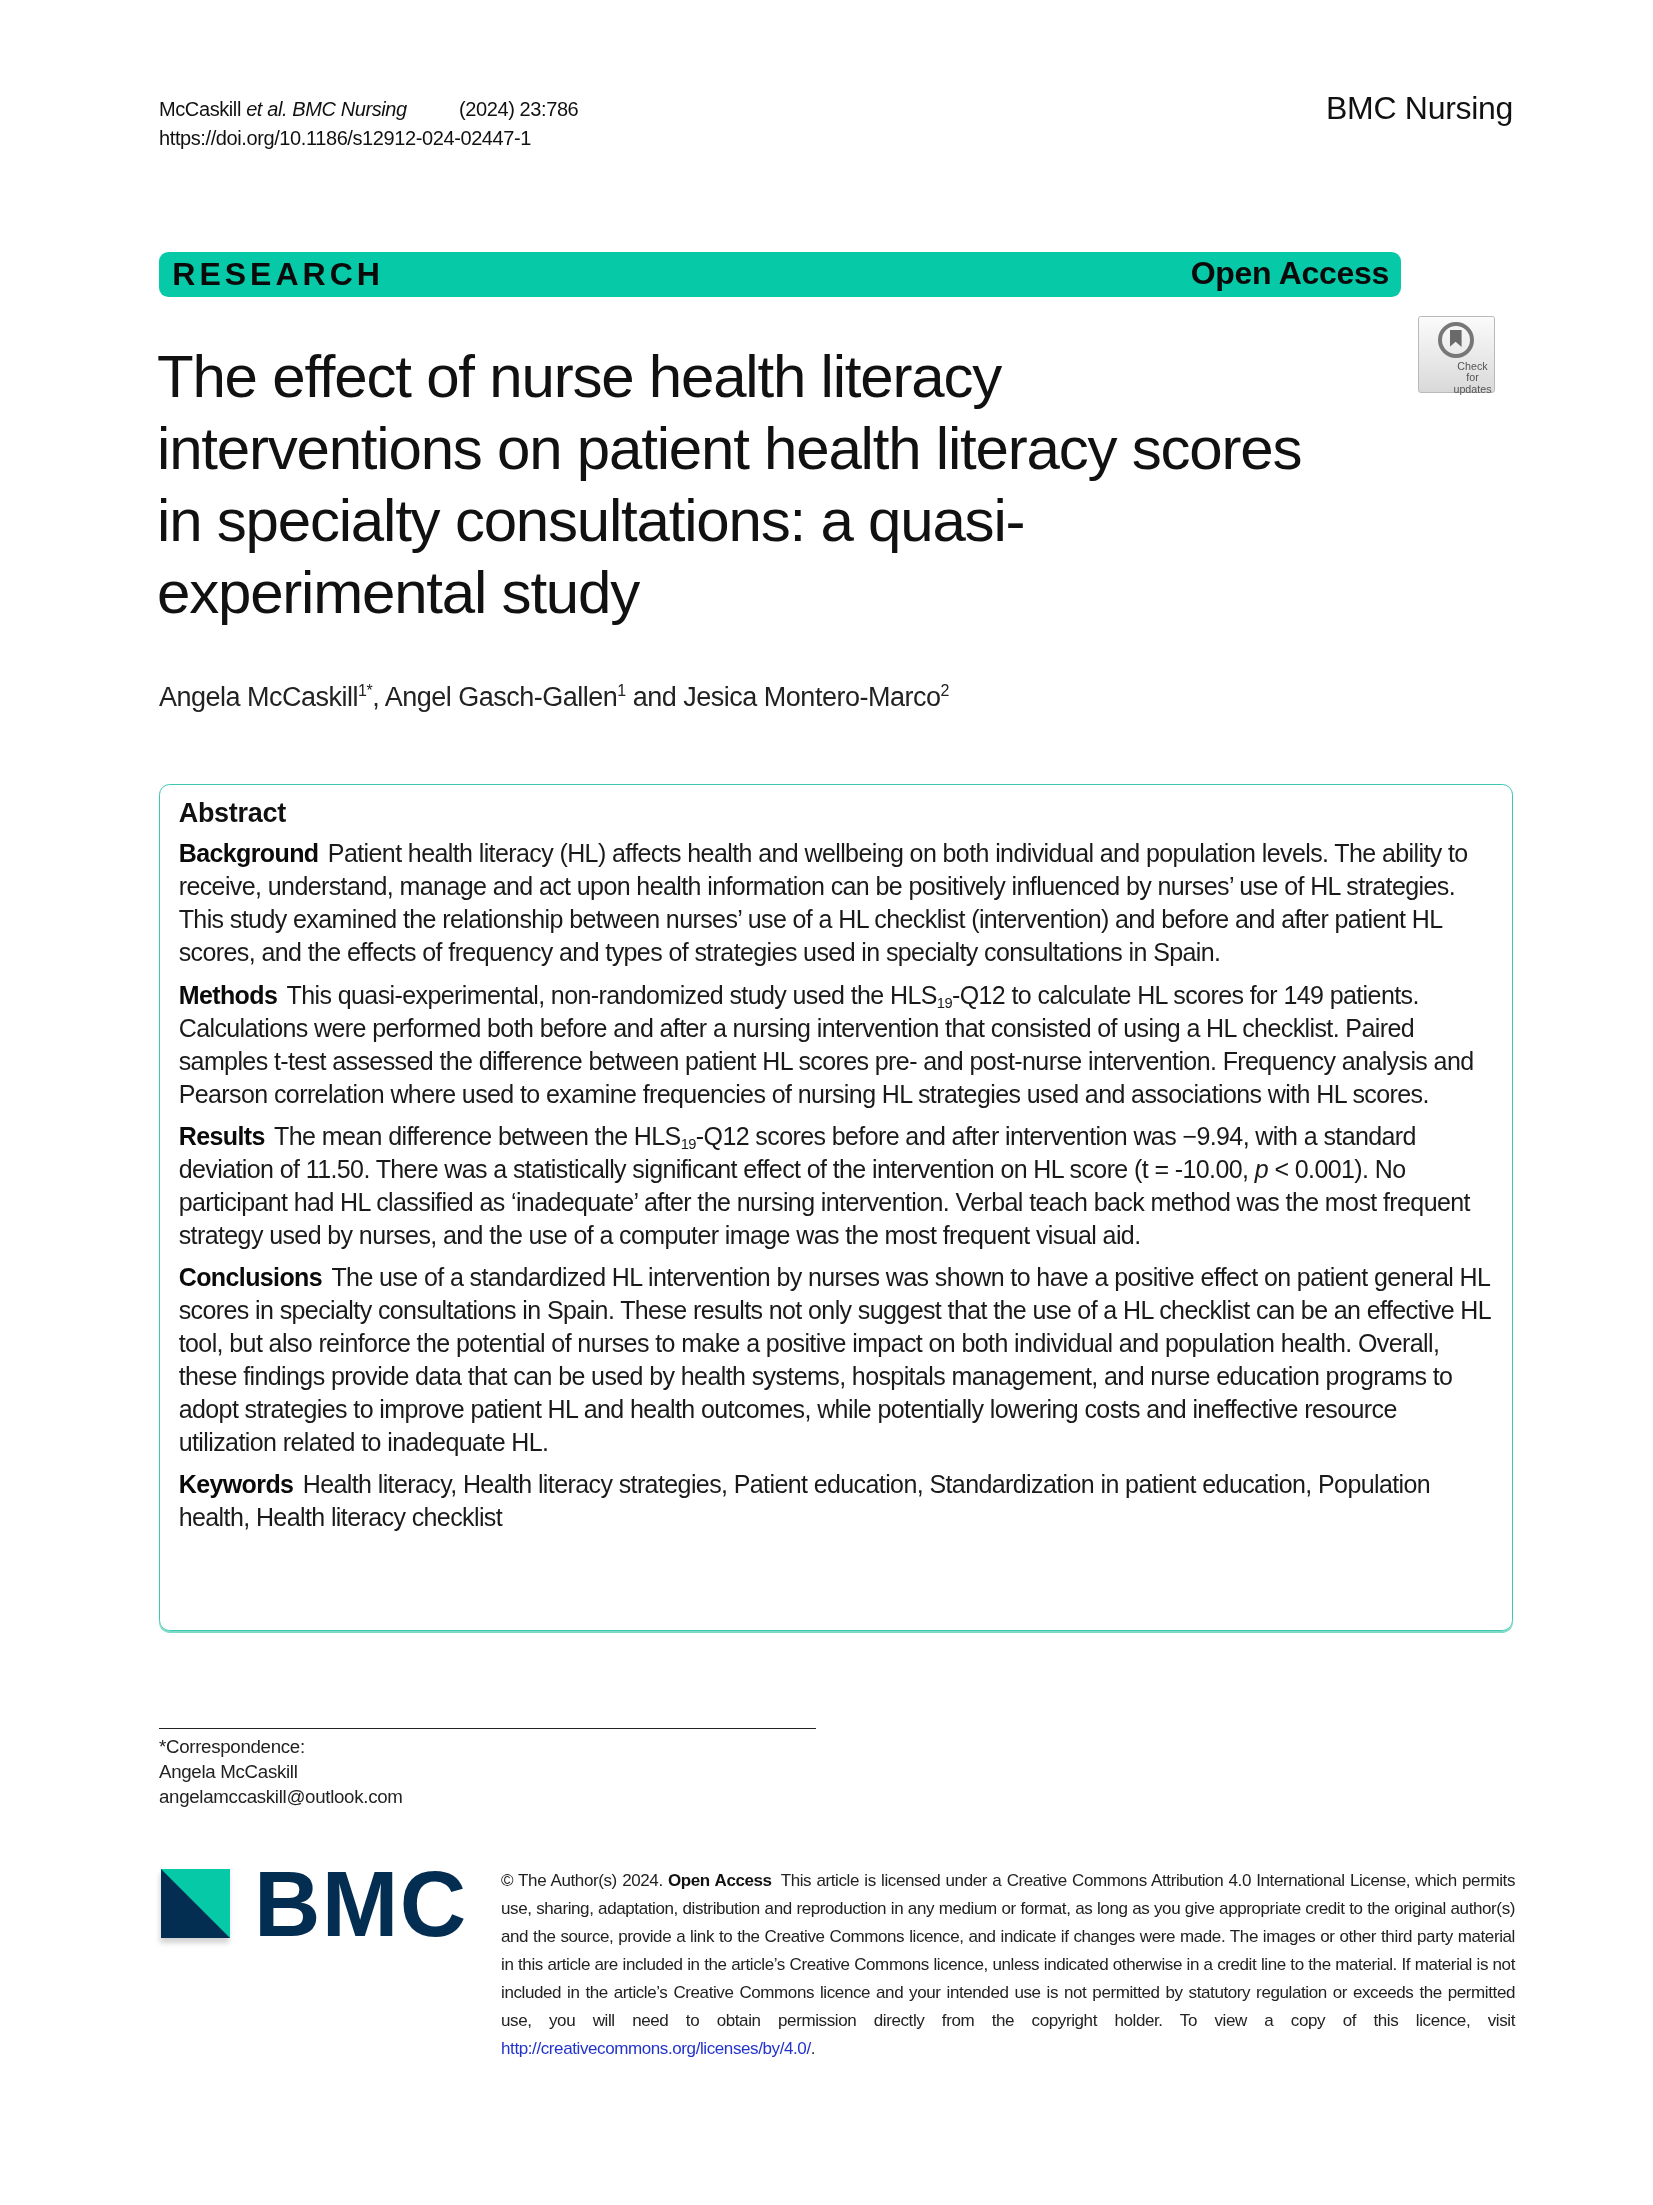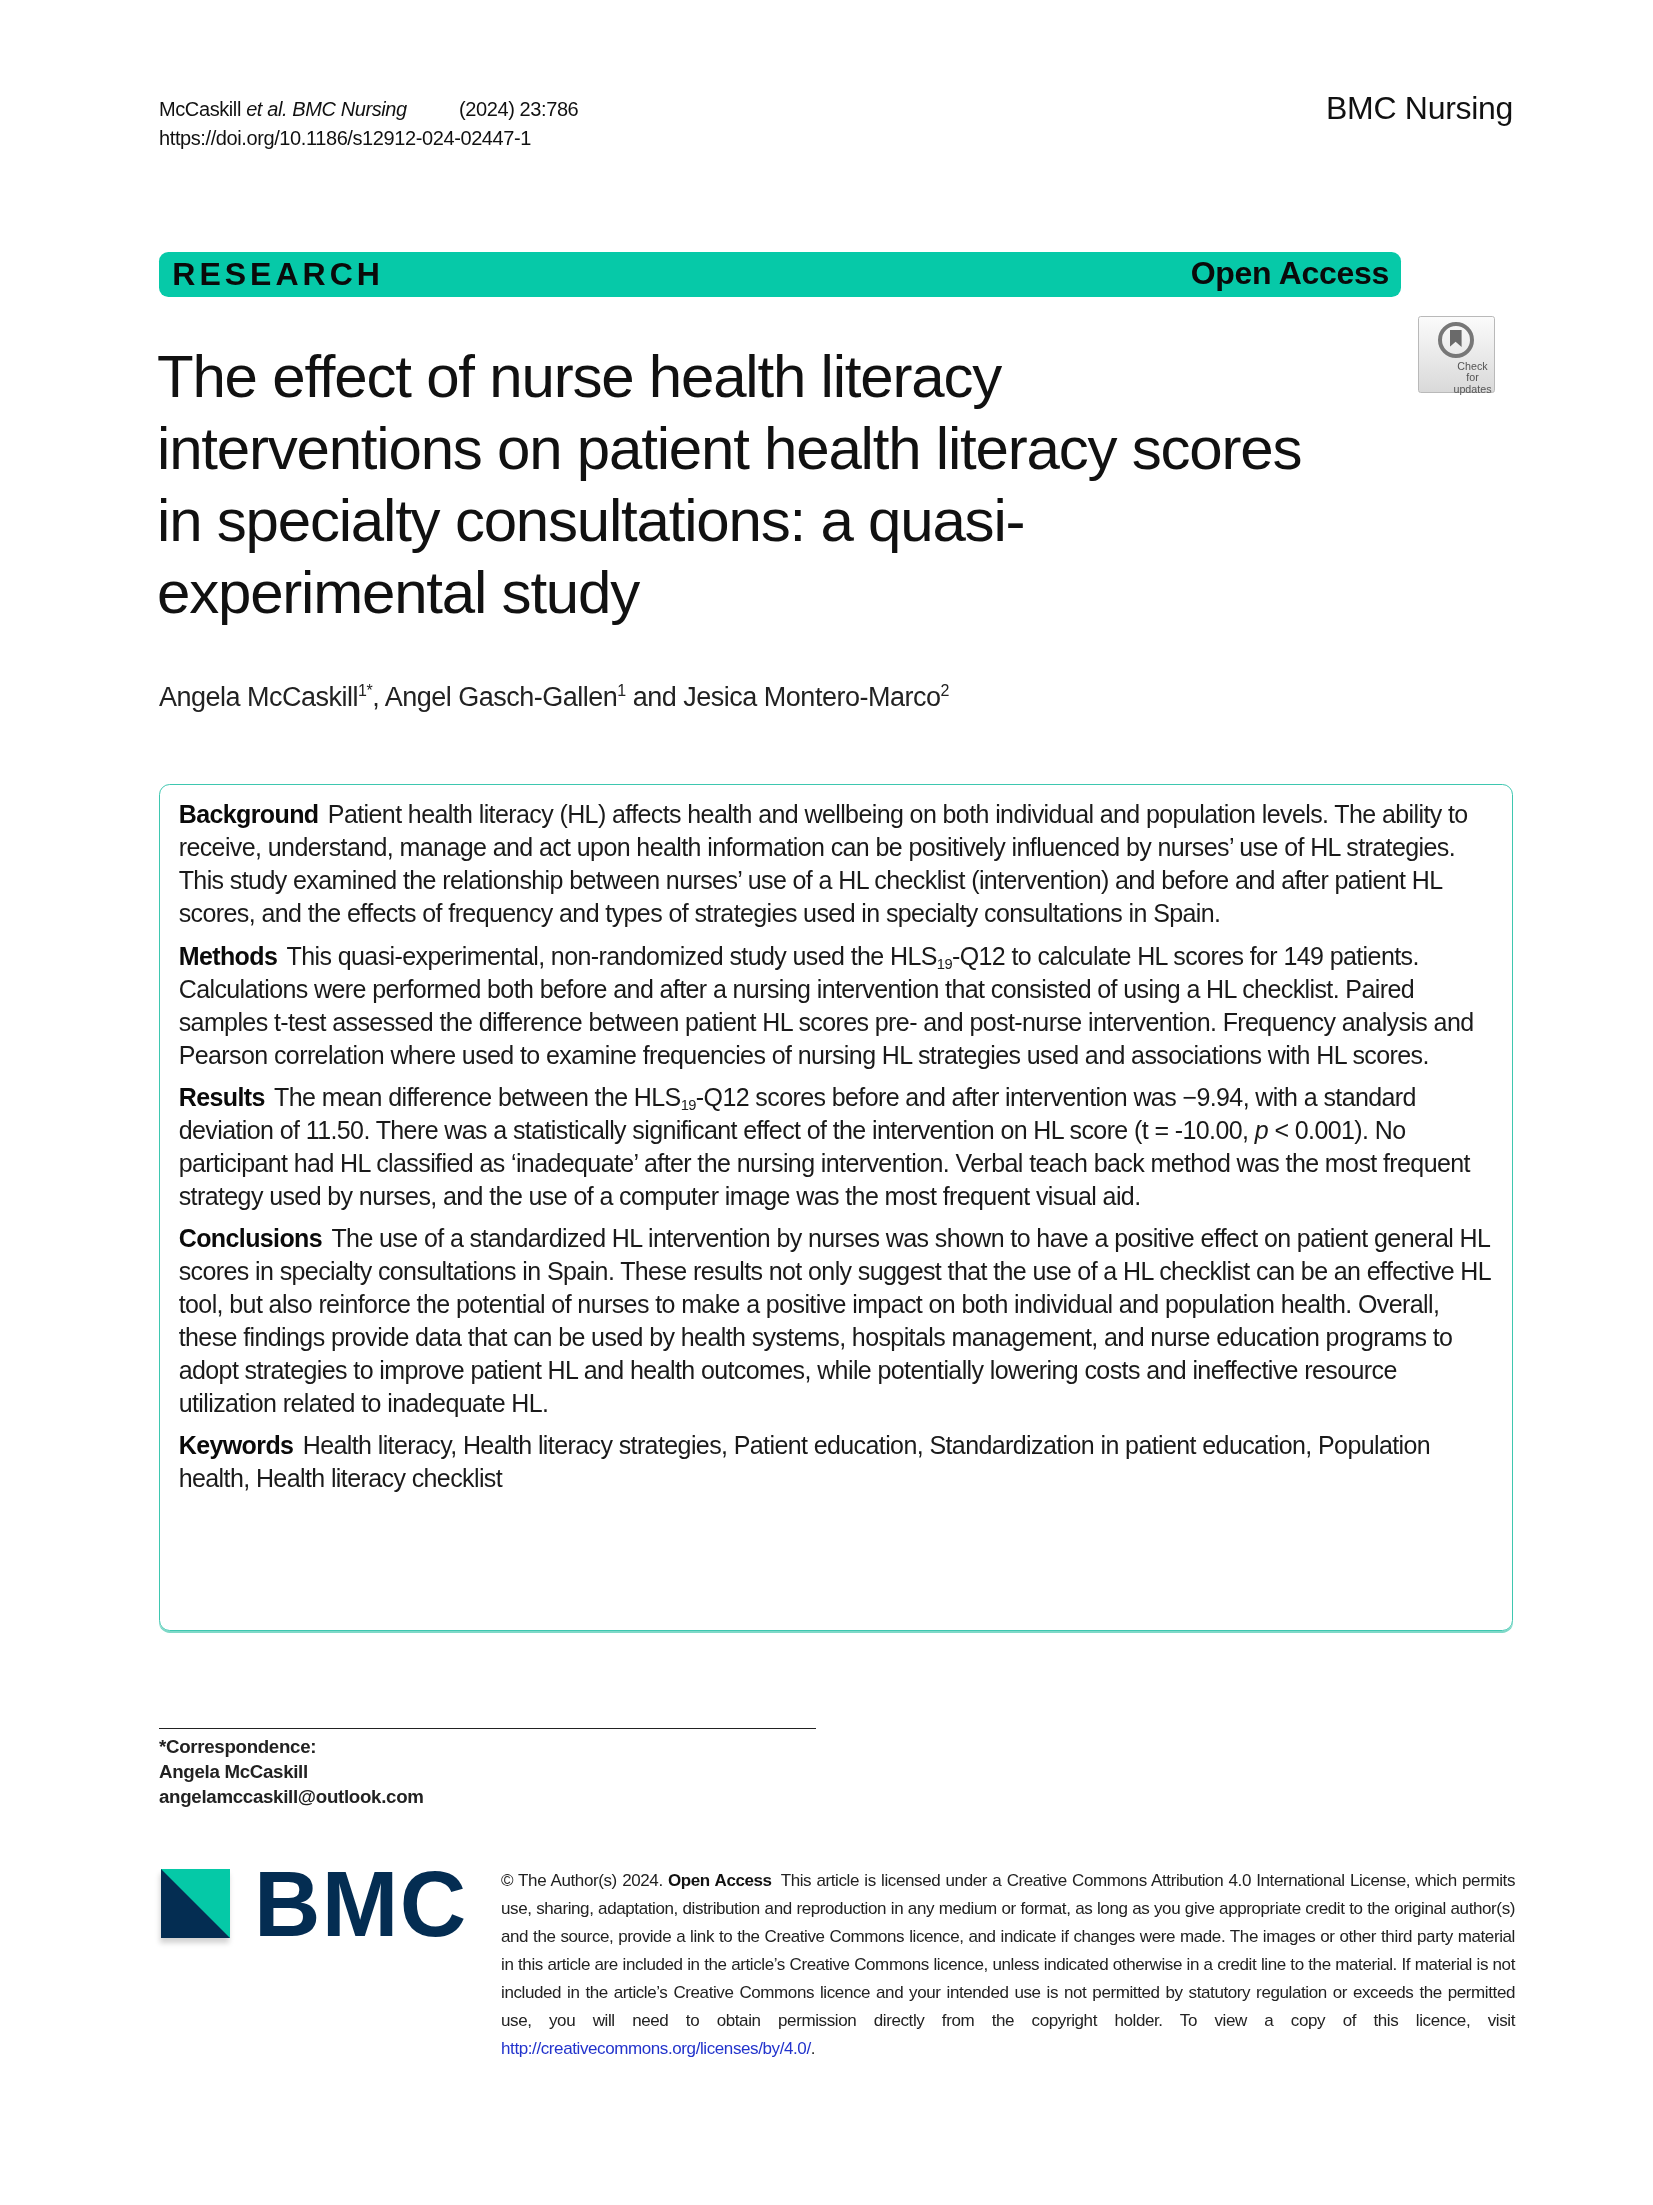--- a/index.html
+++ b/index.html
@@ -49,21 +49,21 @@
     box-shadow: 0 2px 0 #7fd9c8;
   }
   .abstract-inner { position: absolute; left: 18.7px; top: 13.3px; right: 17.3px; }
   .abstract-heading { font-size: 27px; font-weight: bold; margin: 0 0 8px 0; letter-spacing: -0.3px; }
   .abs-section { font-size: 25px; line-height: 33px; letter-spacing: -0.6px; margin: 0 0 9.3px 0; color: #1a1a1a; }
   .abs-section .label { font-weight: bold; margin-right: 9.3px; color: #0a0a0a; }
   .abs-section sub { font-size: 14.7px; vertical-align: -4px; line-height: 0; }
 
   
   .rule { left: 159px; top: 1728px; width: 657px; height: 1.3px; background: #222; }
-  .corr { left: 159px; top: 1734px; font-size: 18.7px; line-height: 25px; color: #222; letter-spacing: -0.3px; font-weight: bold; }
+  .corr { left: 159px; top: 1734px; font-size: 18.7px; line-height: 25px; color: #222; letter-spacing: -0.3px; }
   .affil { left: 844px; top: 1712px; width: 640px; font-size: 18.7px; line-height: 25px; color: #222; letter-spacing: -0.4px; }
   .affil sup { font-size: 11.3px; }
 
   
   .bmc-logo { left: 161px; top: 1869px; width: 307px; height: 73px; }
   .bmc-square { position: absolute; left: 0; top: 0; width: 69px; height: 69px; background: #05c9a7; box-shadow: -1.3px 5.3px 5.3px rgba(0,0,0,0.18); }
   .bmc-square::after { content: ""; position: absolute; inset: 0; background: #042d52; clip-path: polygon(0 0, 100% 100%, 0 100%); }
   .bmc-word { position: absolute; left: 93px; top: -14.7px; font-size: 92px; font-weight: bold; color: #042d52; letter-spacing: 1.3px; line-height: 100px; }
 
   
@@ -102,20 +102,21 @@
 </div>
 
 <h1 class="abs title">The effect of nurse health literacy interventions on patient health literacy scores in specialty consultations: a quasi-experimental study</h1>
 
 <div class="abs authors">
   <span>Angela McCaskill</span><sup>1*</sup><span>, </span><span>Angel Gasch-Gallen</span><sup>1</sup><span> and </span><span>Jesica Montero-Marco</span><sup>2</sup>
 </div>
 
 <div class="abs abstract-box">
   <div class="abstract-inner">
+    <div class="abstract-heading">Abstract</div>
 
     <p class="abs-section">
       <span class="label">Background</span><span>Patient health literacy (HL) affects health and wellbeing on both individual and population levels. The ability to receive, understand, manage and act upon health information can be positively influenced by nurses’ use of HL strategies. This study examined the relationship between nurses’ use of a HL checklist (intervention) and before and after patient HL scores, and the effects of frequency and types of strategies used in specialty consultations in Spain.</span>
     </p>
 
     <p class="abs-section">
       <span class="label">Methods</span><span>This quasi-experimental, non-randomized study used the HLS</span><sub>19</sub><span>-Q12 to calculate HL scores for 149 patients. Calculations were performed both before and after a nursing intervention that consisted of using a HL checklist. Paired samples t-test assessed the difference between patient HL scores pre- and post-nurse intervention. Frequency analysis and Pearson correlation where used to examine frequencies of nursing HL strategies used and associations with HL scores.</span>
     </p>
 
     <p class="abs-section">

